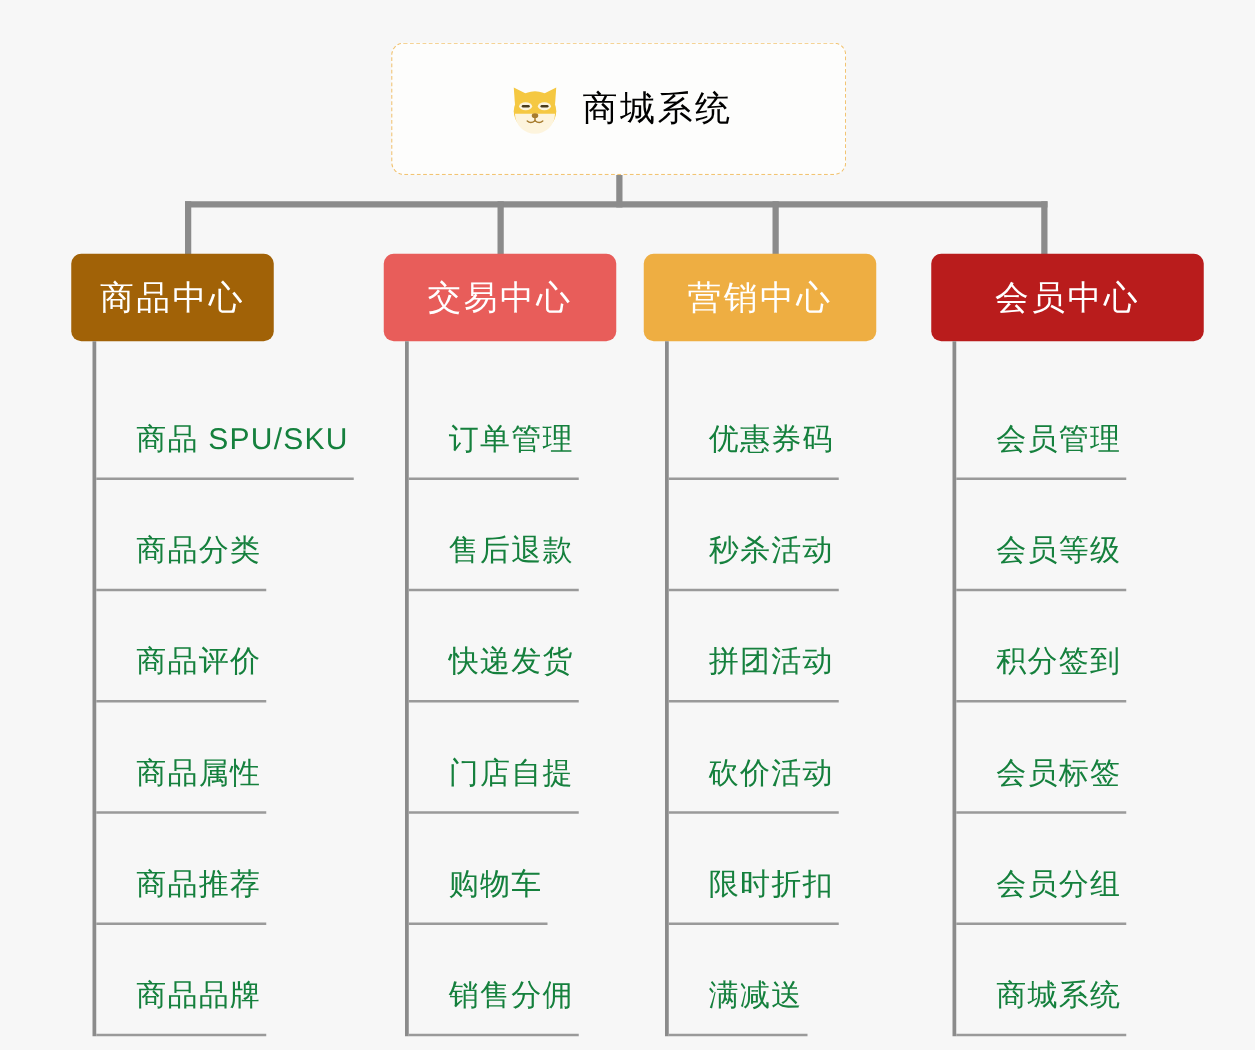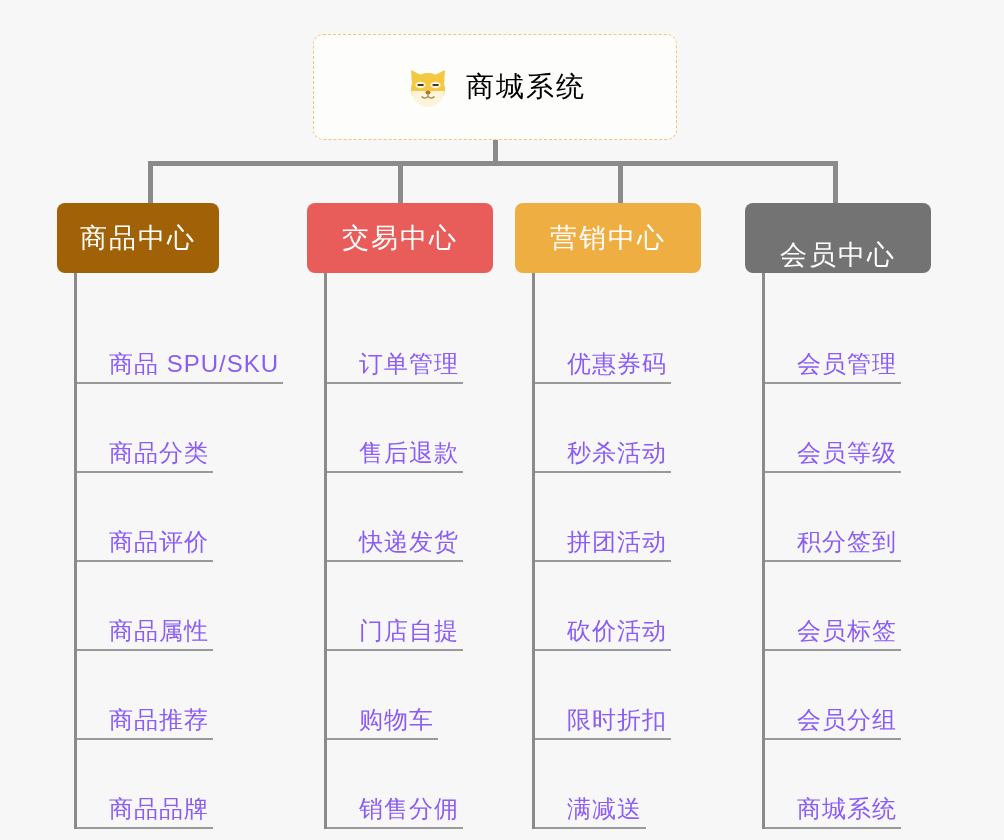--- a/index.html
+++ b/index.html
@@ -64,23 +64,23 @@
     padding-left:32px;
   }
   .leaf-underline{
     position:absolute;
     left:0;bottom:0;
     height:2px;
     background:#9a9a9a;
   }
   .leaf-text{
     font-size:24px;
-    color:#8b5cf6;
+    color:#15803d;
     line-height:1.15;
-    padding-bottom:6px;
+    padding-bottom:18px;
     letter-spacing:1px;
     white-space:nowrap;
     position:relative;
     z-index:2;
   }
 </style>
 </head>
 <body>
 
 <div id="canvas">
@@ -207,21 +207,21 @@
             <span class="leaf-text">限时折扣</span>
             <span class="leaf-underline" style="width: 136px;"></span>
           </div>
           <div class="leaf">
             <span class="leaf-text">满减送</span>
             <span class="leaf-underline" style="width: 111px;"></span>
           </div>
         </div>
       </div>
       <div class="branch" style="left: 745px; width: 186px;">
-        <div class="branch-head" style="background: #737373; width: 186px; align-items: flex-end;">
+        <div class="branch-head" style="background: #b91c1c; width: 218px;">
           <span>会员中心</span>
         </div>
         <div class="leaf-list">
           <div class="leaf">
             <span class="leaf-text">会员管理</span>
             <span class="leaf-underline" style="width: 136px;"></span>
           </div>
           <div class="leaf">
             <span class="leaf-text">会员等级</span>
             <span class="leaf-underline" style="width: 136px;"></span>

